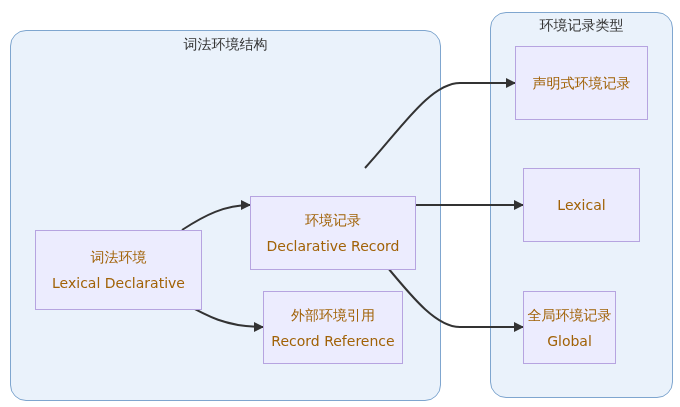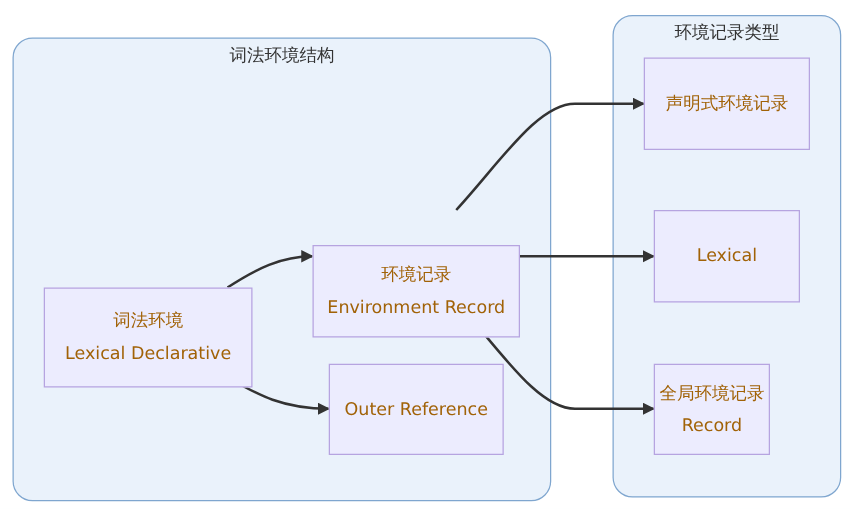--- a/index.html
+++ b/index.html
@@ -40,31 +40,32 @@
   <path d="M365,241 C400,280 430,327 460,327 L523,327" marker-end="url(#arrow)"></path>
 </svg>
 
 <div class="node" style="left:35px; top:230px; width:167px; height:80px;">
   <span>词法环境</span>
   <span>Lexical Declarative</span>
 </div>
 
 <div class="node" style="left:250px; top:168px; width:166px; height:74px;margin-top:28px;">
   <span>环境记录</span>
-  <span>Environment Record</span>
+  <span>Declarative Record</span>
 </div>
 
 <div class="node" style="left:263px; top:291px; width:140px; height:73px;">
-  <span>Outer Reference</span>
+  <span>外部环境引用</span>
+  <span>Record Reference</span>
 </div>
 
 <div class="node" style="left:515px; top:46px; width:133px; height:74px;">
   <span>声明式环境记录</span>
 </div>
 
 <div class="node" style="left:523px; top:168px; width:117px; height:74px;">
   <span>Lexical</span>
 </div>
 
 <div class="node" style="left:523px; top:291px; width:93px; height:73px;">
   <span>全局环境记录</span>
-  <span>Record</span>
+  <span>Global</span>
 </div>
 
 </body></html>

